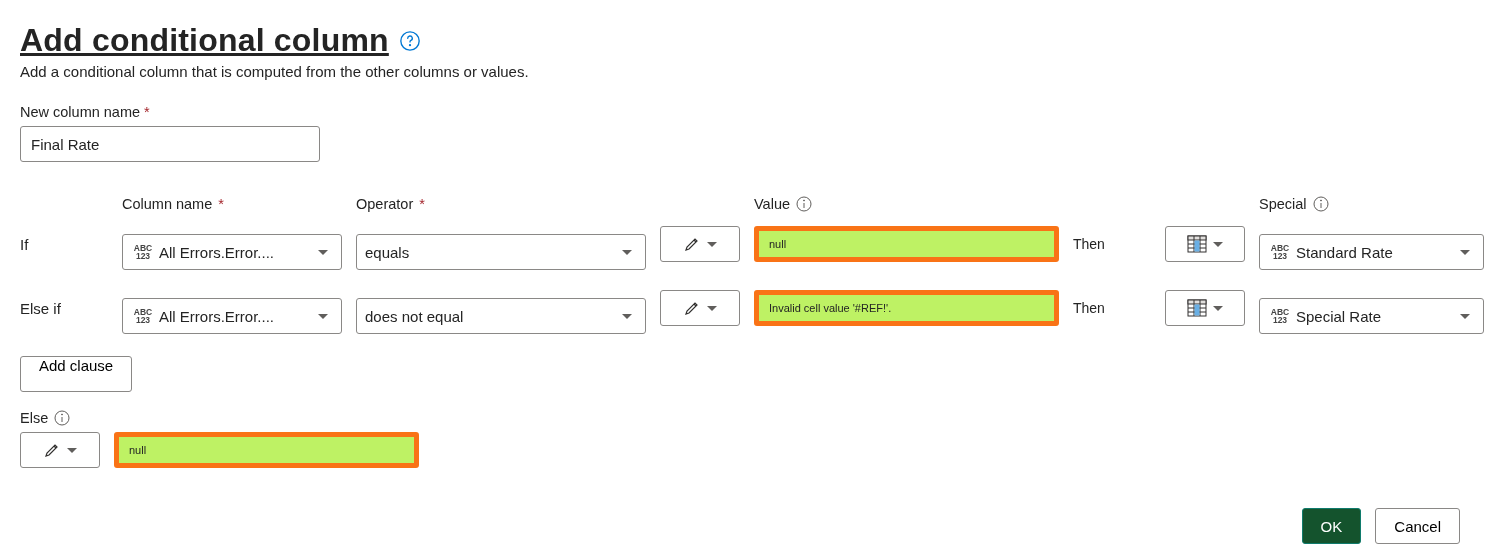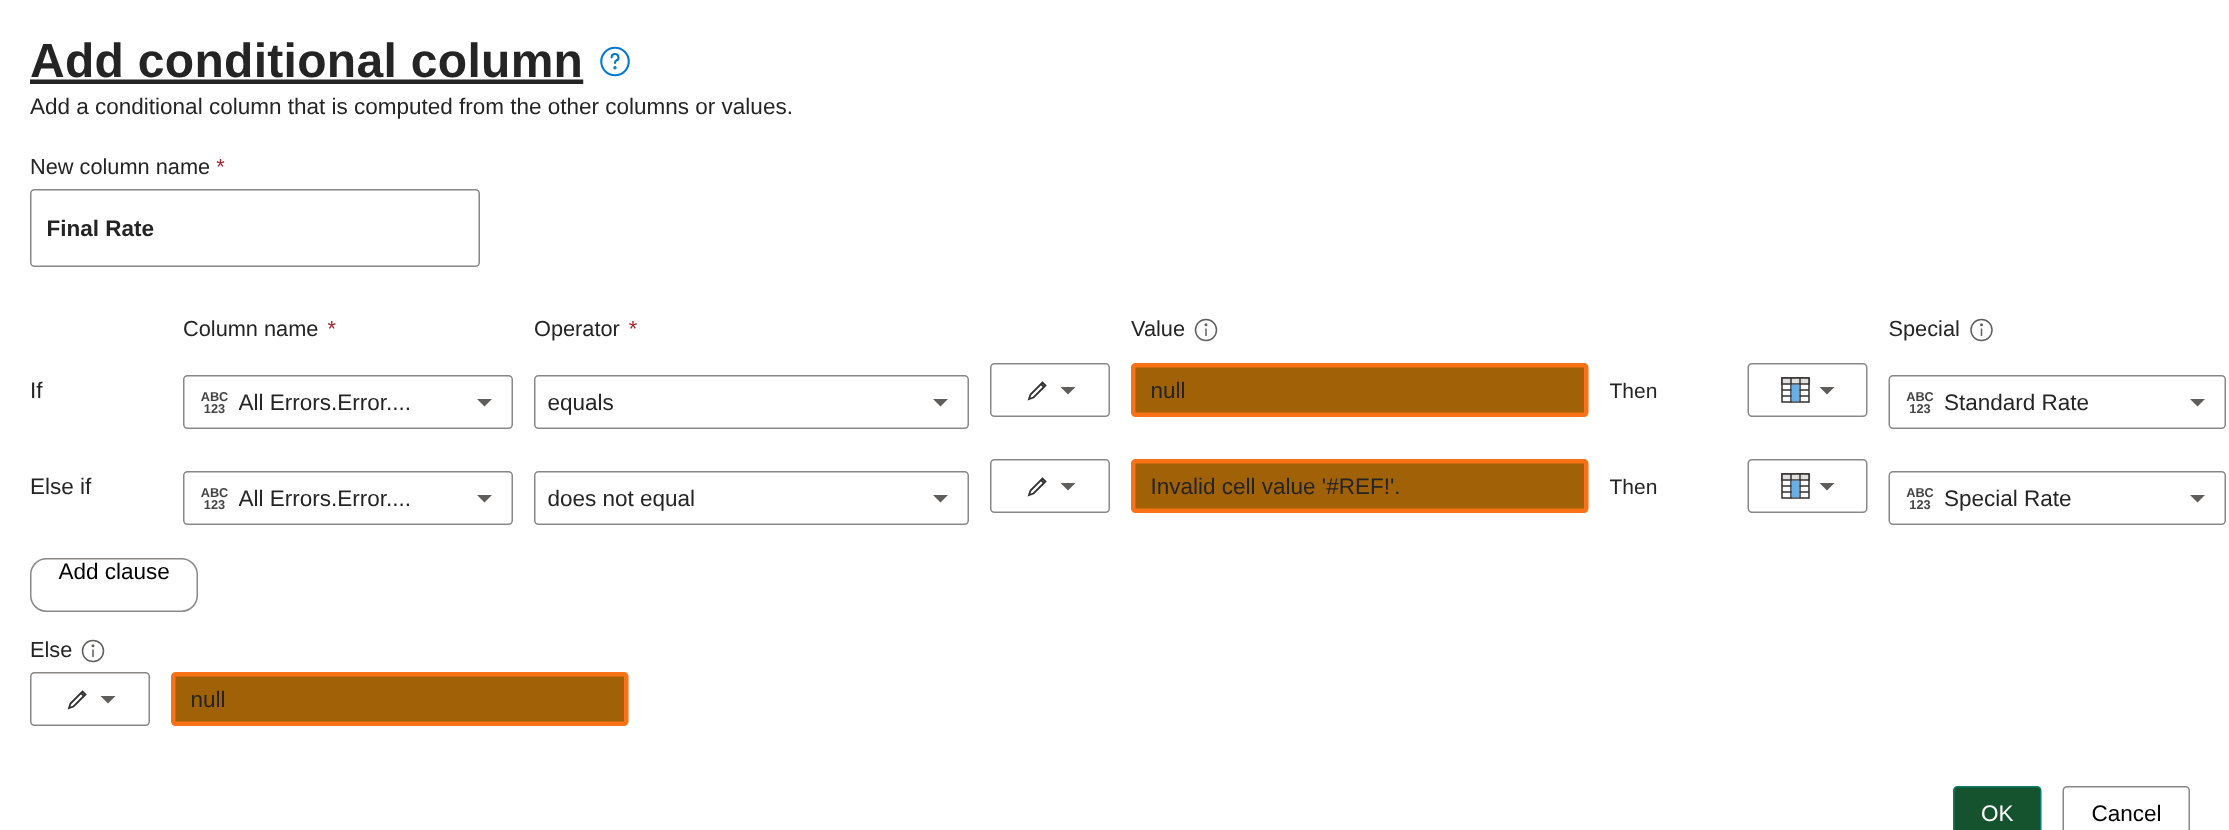--- a/index.html
+++ b/index.html
@@ -2,41 +2,41 @@
 <html><head>
   <meta charset="utf-8">
   <style>
     * { box-sizing: border-box; }
     body { margin: 0; padding: 22px 20px; font-family: "Segoe UI", sans-serif; color: #242424; background: #fff; width: 1486px; font-size: 14px; }
     .hdr { display: flex; align-items: center; gap: 10px; margin: 0 0 2px 0; }
     h1 { font-size: 32px; font-weight: 600; margin: 0; letter-spacing: .2px; text-decoration: underline; }
     .sub { font-size: 15px; margin: 4px 0 24px 0; }
     .fld-lbl { font-size: 14.5px; margin: 0 0 6px 0; }
     .req::after { content: " *"; color: #a4262c; }
-    .txt { width: 300px; height: 52px; border: 1px solid #8a8886; border-radius: 3px; padding: 0 10px; font-family: inherit; font-size: 15px; color: #242424; background: #fff; font-weight: bold; }
+    .txt { width: 300px; height: 36px; border: 1px solid #8a8886; border-radius: 3px; padding: 0 10px; font-family: inherit; font-size: 15px; color: #242424; background: #fff; }
     .col-hdrs, .row { display: grid; grid-template-columns: 88px 220px 290px 80px 305px 78px 80px 225px; column-gap: 14px; align-items: center; }
     .col-hdrs { margin: 34px 0 6px 0; }
     .col-hdr { font-size: 14.5px; display: flex; align-items: center; gap: 6px; }
     .row { margin: 0 0 12px 0; }
     .row-lbl { font-size: 15px; }
     .dd { height: 36px; border: 1px solid #8a8886; border-radius: 3px; background: #fff; display: flex; align-items: center; padding: 0 6px 0 8px; cursor: pointer; position: relative; font-size: 15px; overflow: hidden; margin-top: 16px; }
     .dd .txt-lbl { flex: 1; white-space: nowrap; overflow: hidden; text-overflow: ellipsis; }
     .dd .ico { width: 24px; display: flex; align-items: center; justify-content: center; flex: 0 0 24px; }
     .chev { width: 0; height: 0; border-left: 5px solid transparent; border-right: 5px solid transparent; border-top: 5px solid #605e5c; }
     .type-ico { display: flex; flex-direction: column; align-items: center; font-size: 8.5px; line-height: 8px; font-weight: 600; color: #444; flex: 0 0 24px; margin-right: 4px; }
     .mini-btn { height: 36px; border: 1px solid #8a8886; border-radius: 3px; background: #fff; display: flex; align-items: center; justify-content: center; gap: 6px; padding: 0 8px; cursor: pointer; }
-    .val-in { height: 36px; border: 3px solid #f97316; border-radius: 3px; padding: 0 10px; font-family: inherit; font-size: 15px; color: #242424; background: #a16207; width: 100%; }
+    .val-in { height: 36px; border: 5px solid #f97316; border-radius: 3px; padding: 0 10px; font-family: inherit; font-size: 11px; color: #242424; background: #bef264; width: 100%; }
     .then { font-size: 14px; text-align: left; }
     .table-ico { flex: 0 0 20px; }
     .btn { height: 36px; border: 1px solid #8a8886; border-radius: 3px; background: #fff; padding: 0 18px; font-family: inherit; font-size: 15px; cursor: pointer; }
     .btn-primary { background: #14532d; border-color: #0f7b6c; color: #fff; }
     .footer { display: flex; justify-content: flex-end; gap: 14px; margin-top: 40px; padding-right: 6px; }
     .else-sec { margin-top: 18px; }
     .else-row { display: flex; gap: 14px; align-items: center; margin-top: 6px; }
-    .add-cl { display: inline-flex; margin-top: 10px; border-radius: 11px; }
+    .add-cl { display: inline-flex; margin-top: 10px; }
     .hlp { width: 22px; height: 22px; }
     .info { width: 16px; height: 16px; }
   </style>
 </head>
 <body>
 
 
 
 <div class="hdr">
   <h1>Add conditional column</h1>

